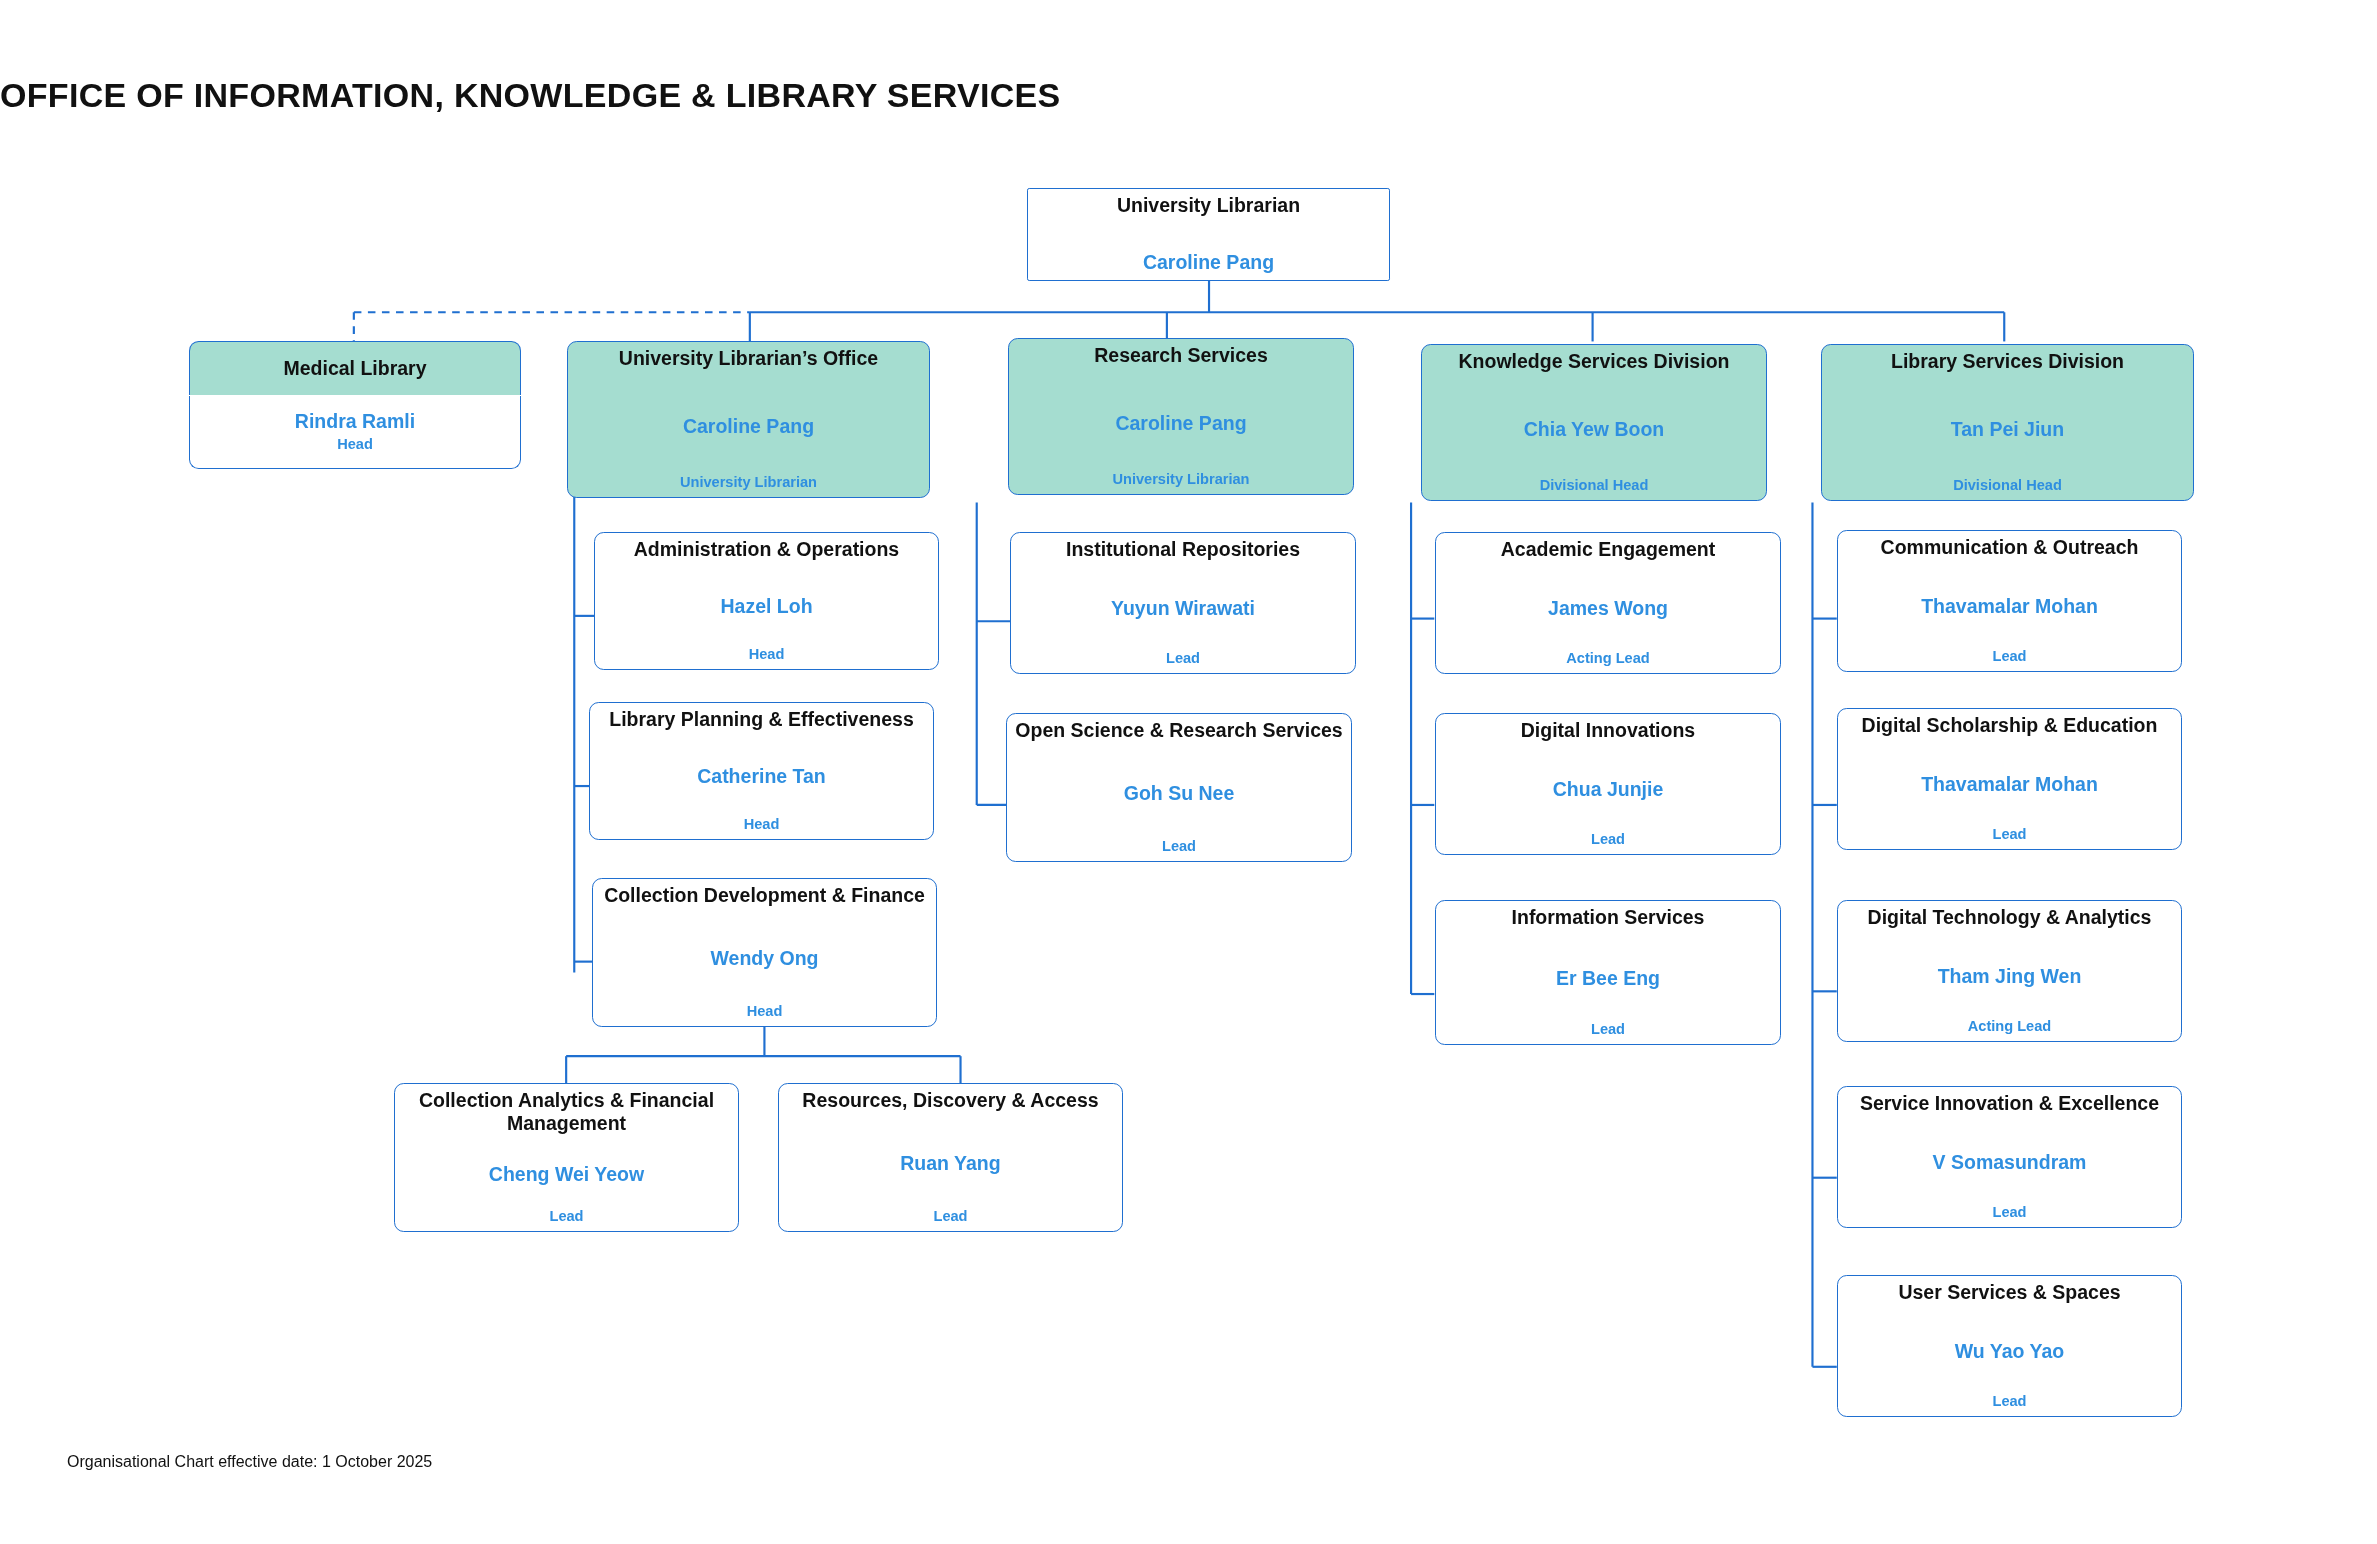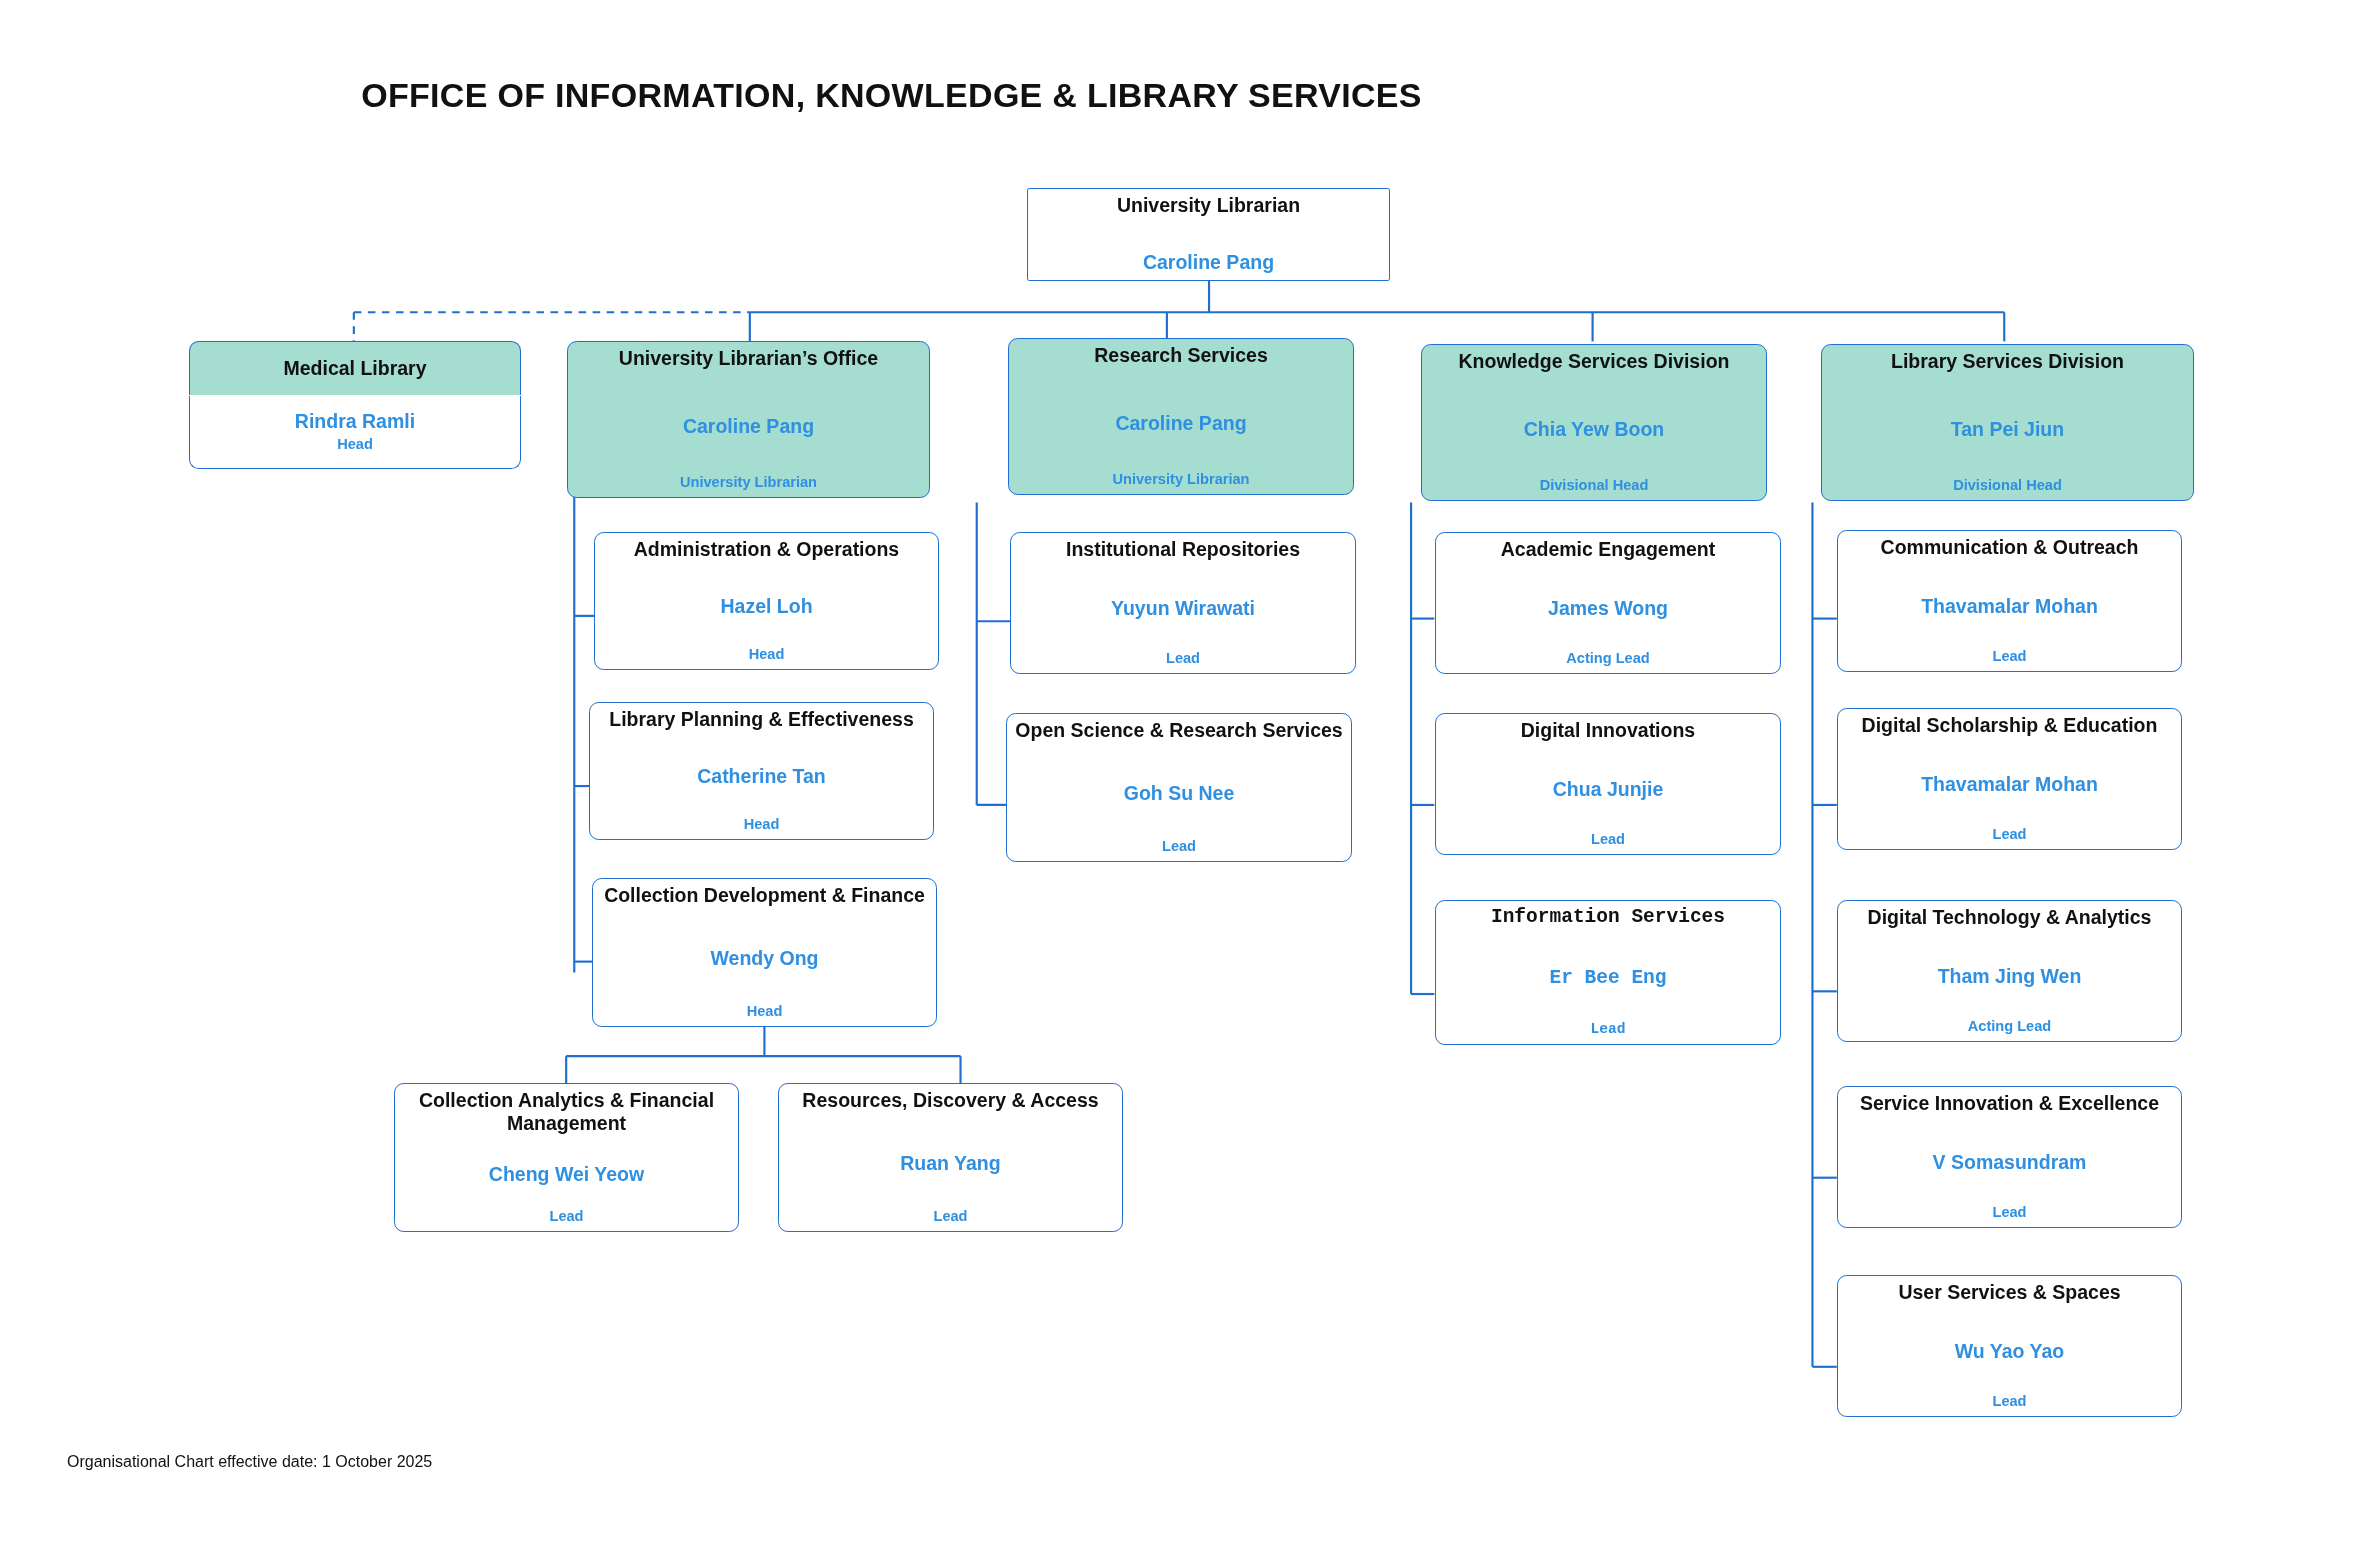--- a/index.html
+++ b/index.html
@@ -16,21 +16,20 @@
     width: 2377px;
     height: 1544px;
     background: #ffffff;
     overflow: hidden;
   }
   #chart-title {
     position: absolute;
     left: 0;
     top: 76px;
     width: 1783px;
-    text-align: center;
     font-size: 34px;
     font-weight: bold;
     letter-spacing: 0.3px;
     color: #111111;
   }
   svg#connectors {
     position: absolute;
     left: 0;
     top: 0;
     width: 2377px;
@@ -224,21 +223,21 @@
     <div class="person">James Wong</div>
     <div class="role">Acting Lead</div>
   </div>
 
   <div class="node" style="left:1435px; top:713px; width:346px; height:142px;">
     <div class="title">Digital Innovations</div>
     <div class="person">Chua Junjie</div>
     <div class="role">Lead</div>
   </div>
 
-  <div class="node" style="left:1435px; top:900px; width:346px; height:145px;font-family:Liberation Mono, monospace;">
+  <div class="node" style="left:1435px; top:900px; width:346px; height:145px;">
     <div class="title">Information Services</div>
     <div class="person">Er Bee Eng</div>
     <div class="role">Lead</div>
   </div>
 
   <div class="node division teal" style="left:1821px; top:344px; width:373px; height:157px;">
     <div class="title">Library Services Division</div>
     <div class="person">Tan Pei Jiun</div>
     <div class="role">Divisional Head</div>
   </div>

